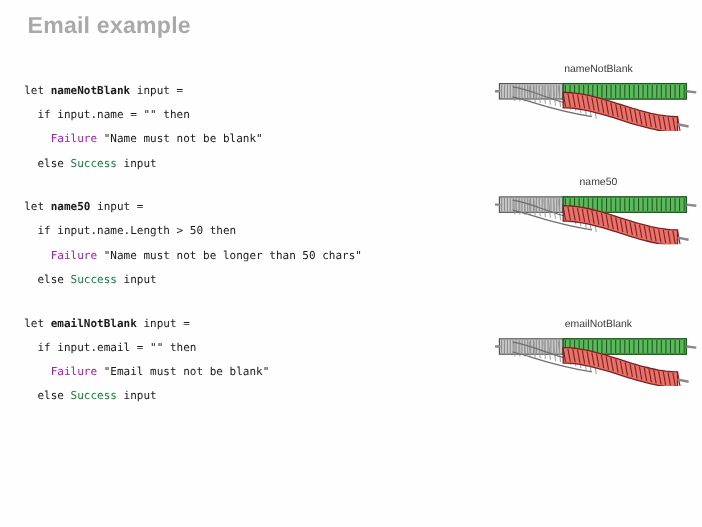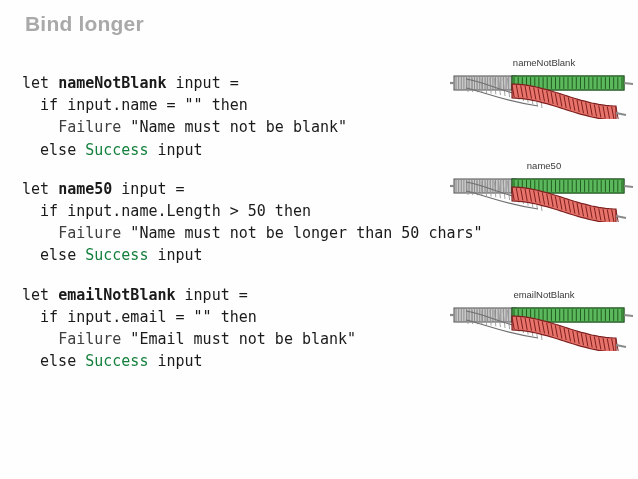--- a/index.html
+++ b/index.html
@@ -23,29 +23,29 @@
     white-space:nowrap;
   }
 
   .code-area{
     position:absolute;
     left:22px; top:72px;
     width:420px;
   }
   .code-block{
     font-family:"DejaVu Sans Mono","Liberation Mono",monospace;
-    font-size:15px;
+    font-size:10px;
     line-height:22.2px;
     color:#1a1a1a;
     white-space:pre;
     margin-bottom:17px;
   }
   .code-line{white-space:pre;}
   .tok-bold{font-weight:bold;}
-  .tok-fail{color:#404040;}
+  .tok-fail{color:#a21caf;}
   .tok-succ{color:#15803d;}
 
   
   .rail-fig{position:absolute;}
   .rail-label{
     position:absolute;
     left:0; top:0;
     width:100%;
     text-align:center;
     font-family:"Liberation Sans", sans-serif;
@@ -53,21 +53,21 @@
     color:#3a3a3a;
     white-space:nowrap;
   }
   .rail-svg{position:absolute;left:0;top:13px;}
 </style>
 </head>
 <body>
 
 <div class="slide">
 
-  <div class="slide-title">Bind longer</div>
+  <div class="slide-title">Email example</div>
 
   <div class="code-area">
     <div class="code-block" id="cb0"><div class="code-line"><span>let </span><span class="tok-bold">nameNotBlank</span><span> input =</span></div><div class="code-line"><span>  if input.name = "" then</span></div><div class="code-line"><span>    </span><span class="tok-fail">Failure</span><span> "Name must not be blank"</span></div><div class="code-line"><span>  else </span><span class="tok-succ">Success</span><span> input</span></div></div>
     <div class="code-block" id="cb1"><div class="code-line"><span>let </span><span class="tok-bold">name50</span><span> input =</span></div><div class="code-line"><span>  if input.name.Length &gt; 50 then</span></div><div class="code-line"><span>    </span><span class="tok-fail">Failure</span><span> "Name must not be longer than 50 chars"</span></div><div class="code-line"><span>  else </span><span class="tok-succ">Success</span><span> input</span></div></div>
     <div class="code-block" id="cb2"><div class="code-line"><span>let </span><span class="tok-bold">emailNotBlank</span><span> input =</span></div><div class="code-line"><span>  if input.email = "" then</span></div><div class="code-line"><span>    </span><span class="tok-fail">Failure</span><span> "Email must not be blank"</span></div><div class="code-line"><span>  else </span><span class="tok-succ">Success</span><span> input</span></div></div>
   </div>
 
   <div class="rail-fig" id="rf0" style="left: 450px; top: 57px; width: 188px; height: 62px;">
     <div class="rail-label">nameNotBlank</div>
   <svg class="rail-svg" width="188" height="49" viewBox="0 0 188 49">

